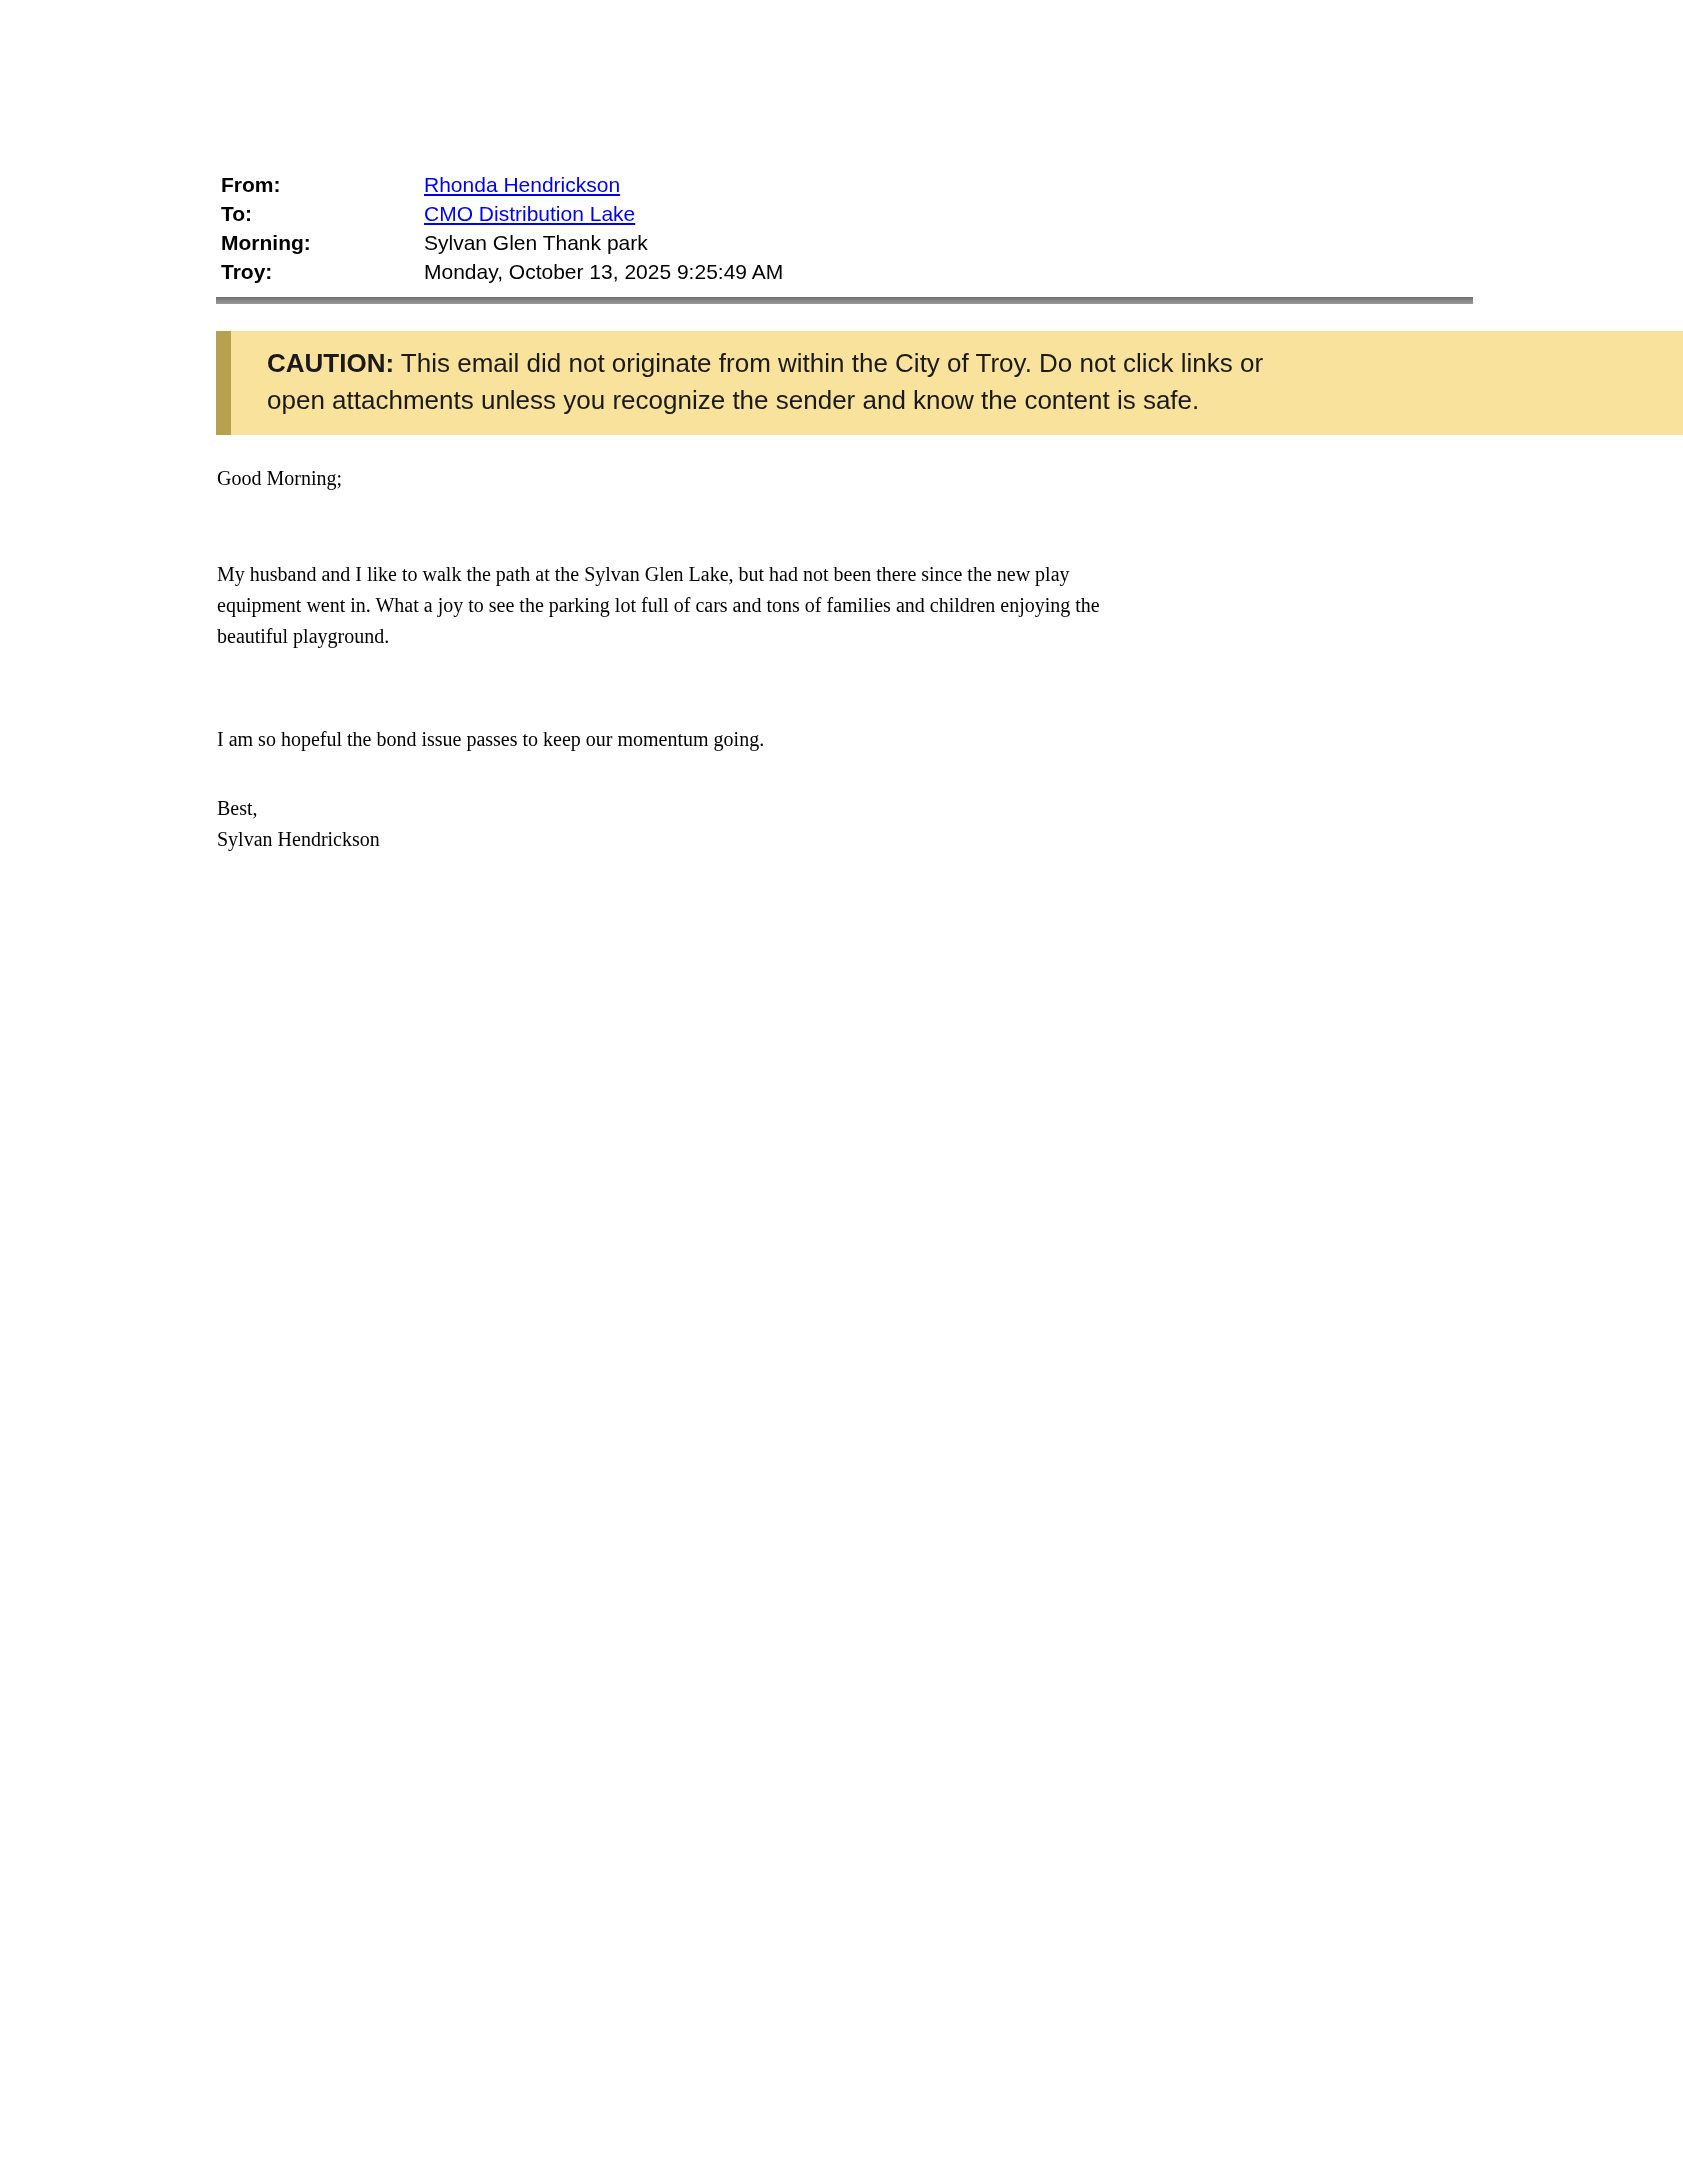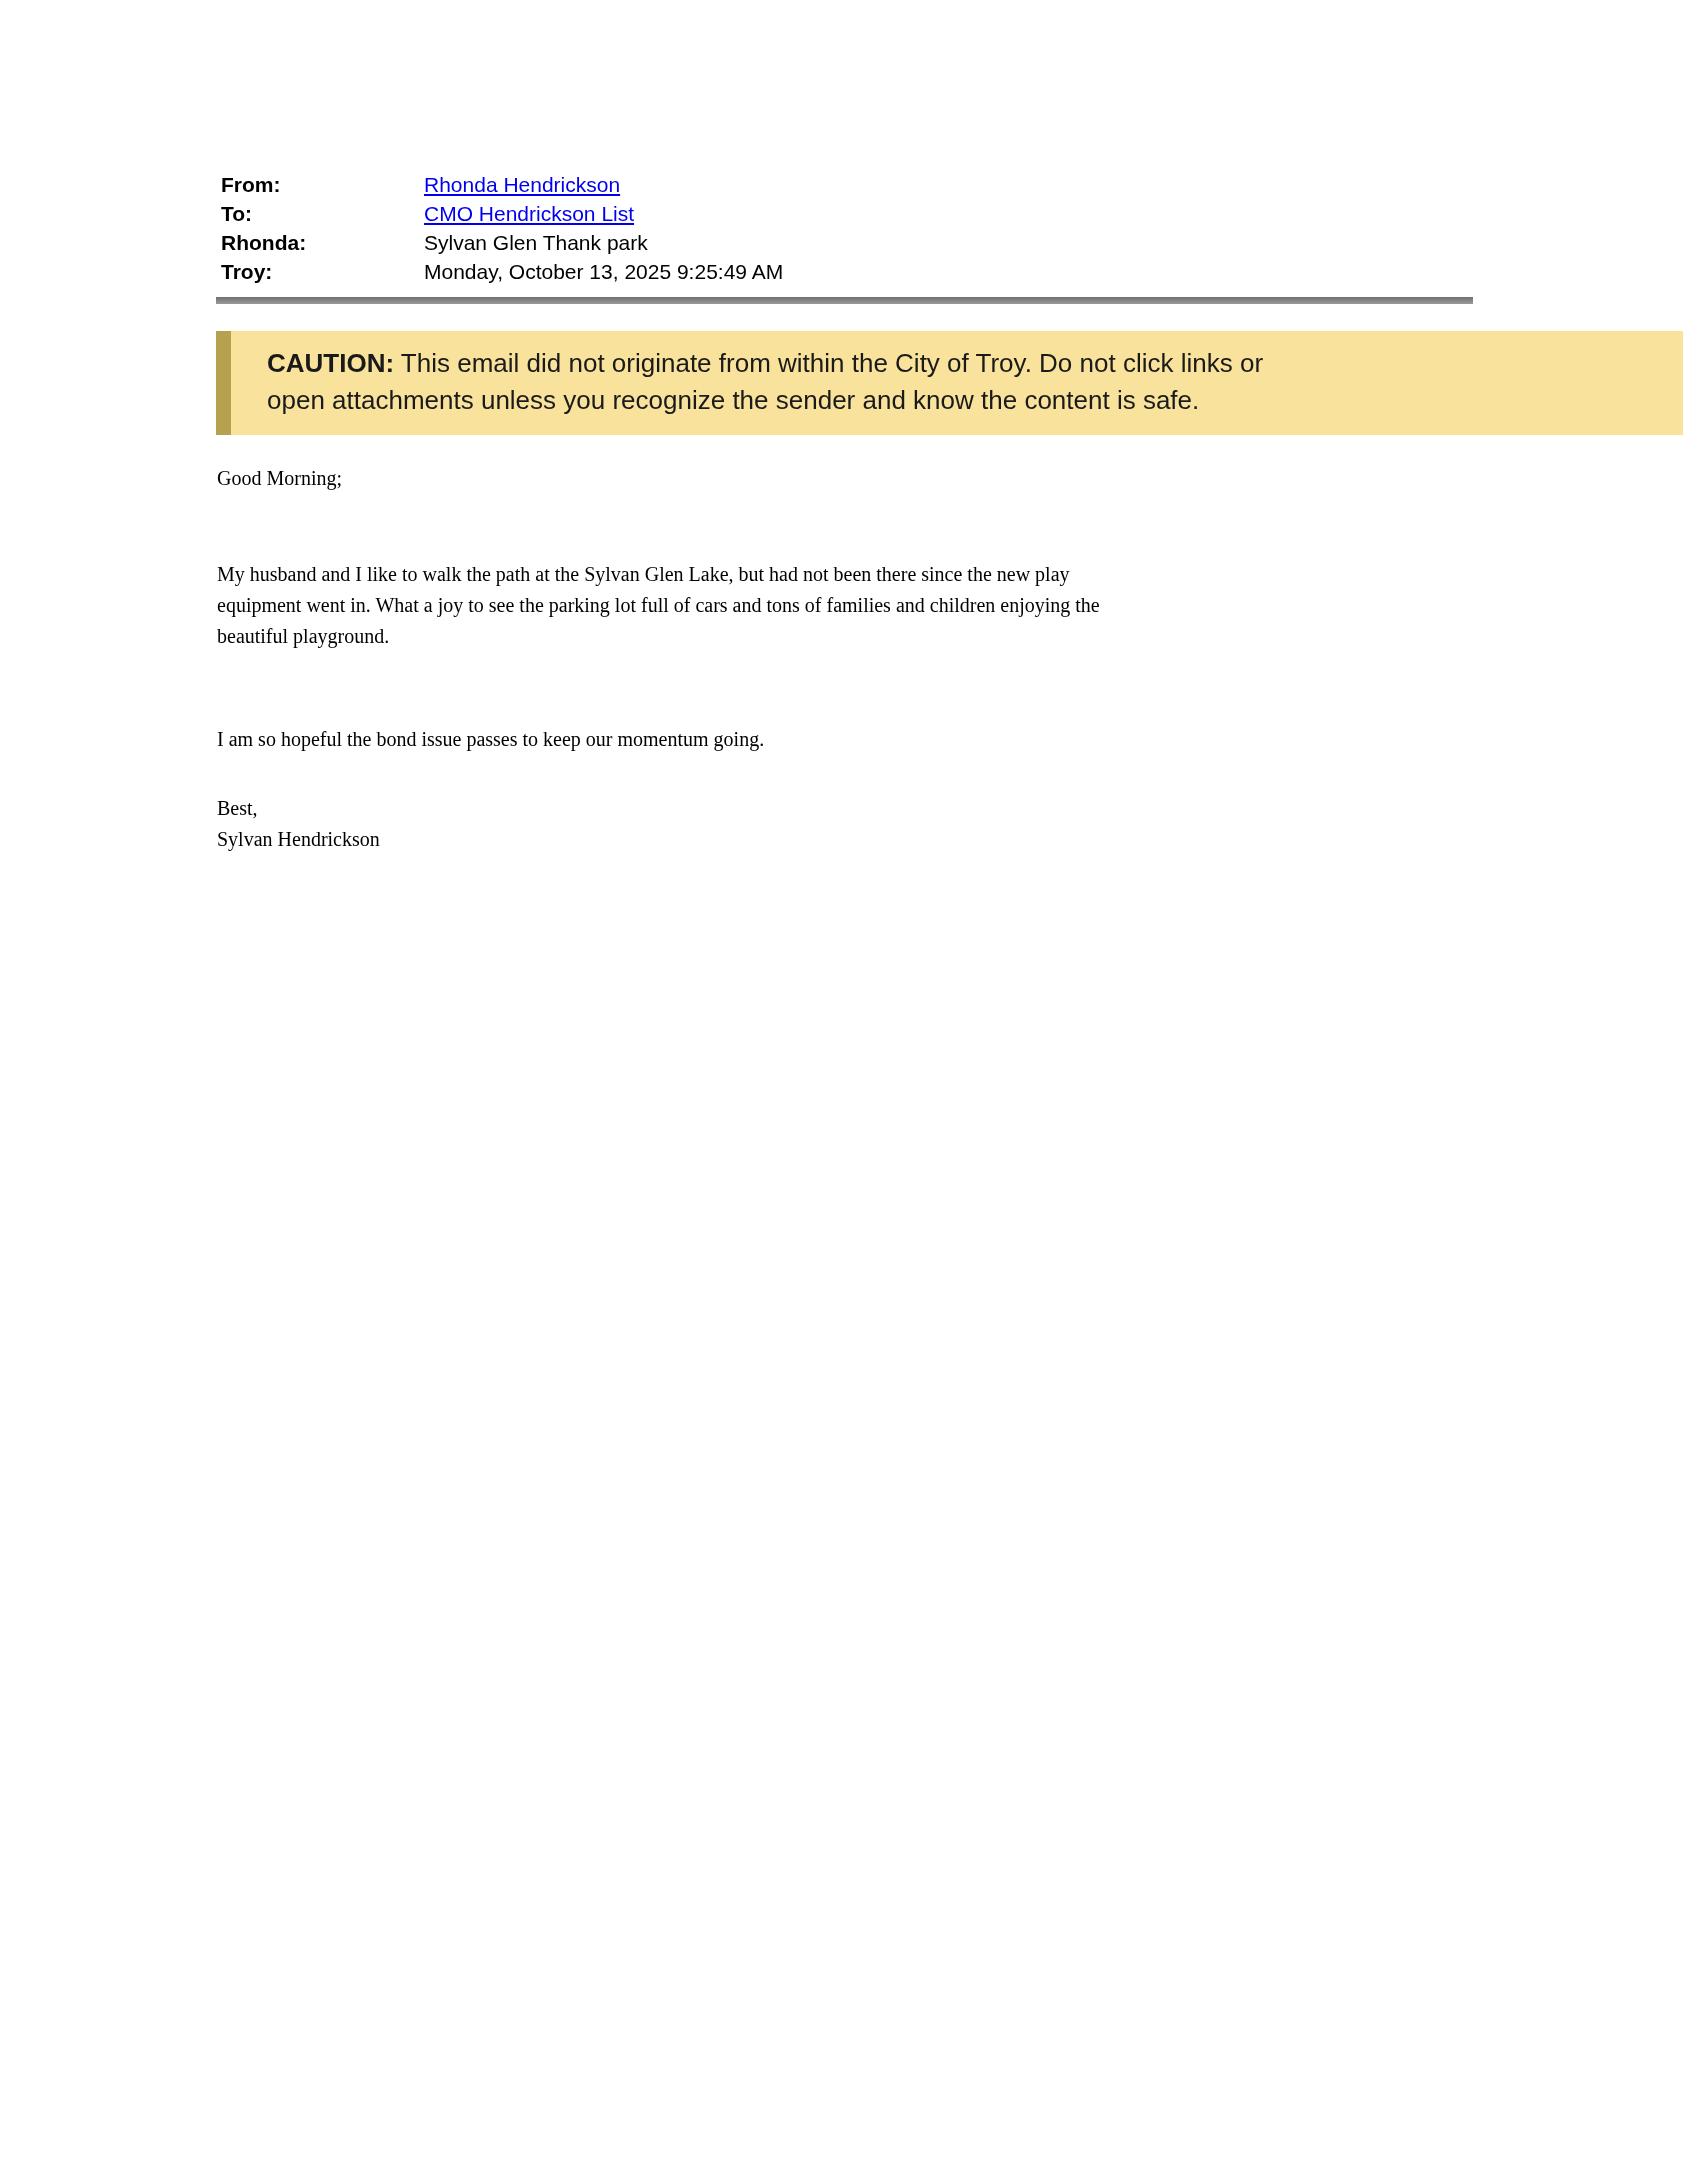--- a/index.html
+++ b/index.html
@@ -92,24 +92,24 @@
 
 <div class="page">
 
   <div class="email-header">
     <div class="hdr-row">
       <span class="hdr-label">From:</span>
       <span class="hdr-value"><a href="#" class="hdr-link">Rhonda Hendrickson</a></span>
     </div>
     <div class="hdr-row">
       <span class="hdr-label">To:</span>
-      <span class="hdr-value"><a href="#" class="hdr-link">CMO Hendrickson List</a></span>
+      <span class="hdr-value"><a href="#" class="hdr-link">CMO Distribution Lake</a></span>
     </div>
     <div class="hdr-row">
-      <span class="hdr-label">Rhonda:</span>
+      <span class="hdr-label">Morning:</span>
       <span class="hdr-value">Sylvan Glen Thank park</span>
     </div>
     <div class="hdr-row">
       <span class="hdr-label">Troy:</span>
       <span class="hdr-value">Monday, October 13, 2025 9:25:49 AM</span>
     </div>
   </div>
 
   <div class="divider"></div>
 

